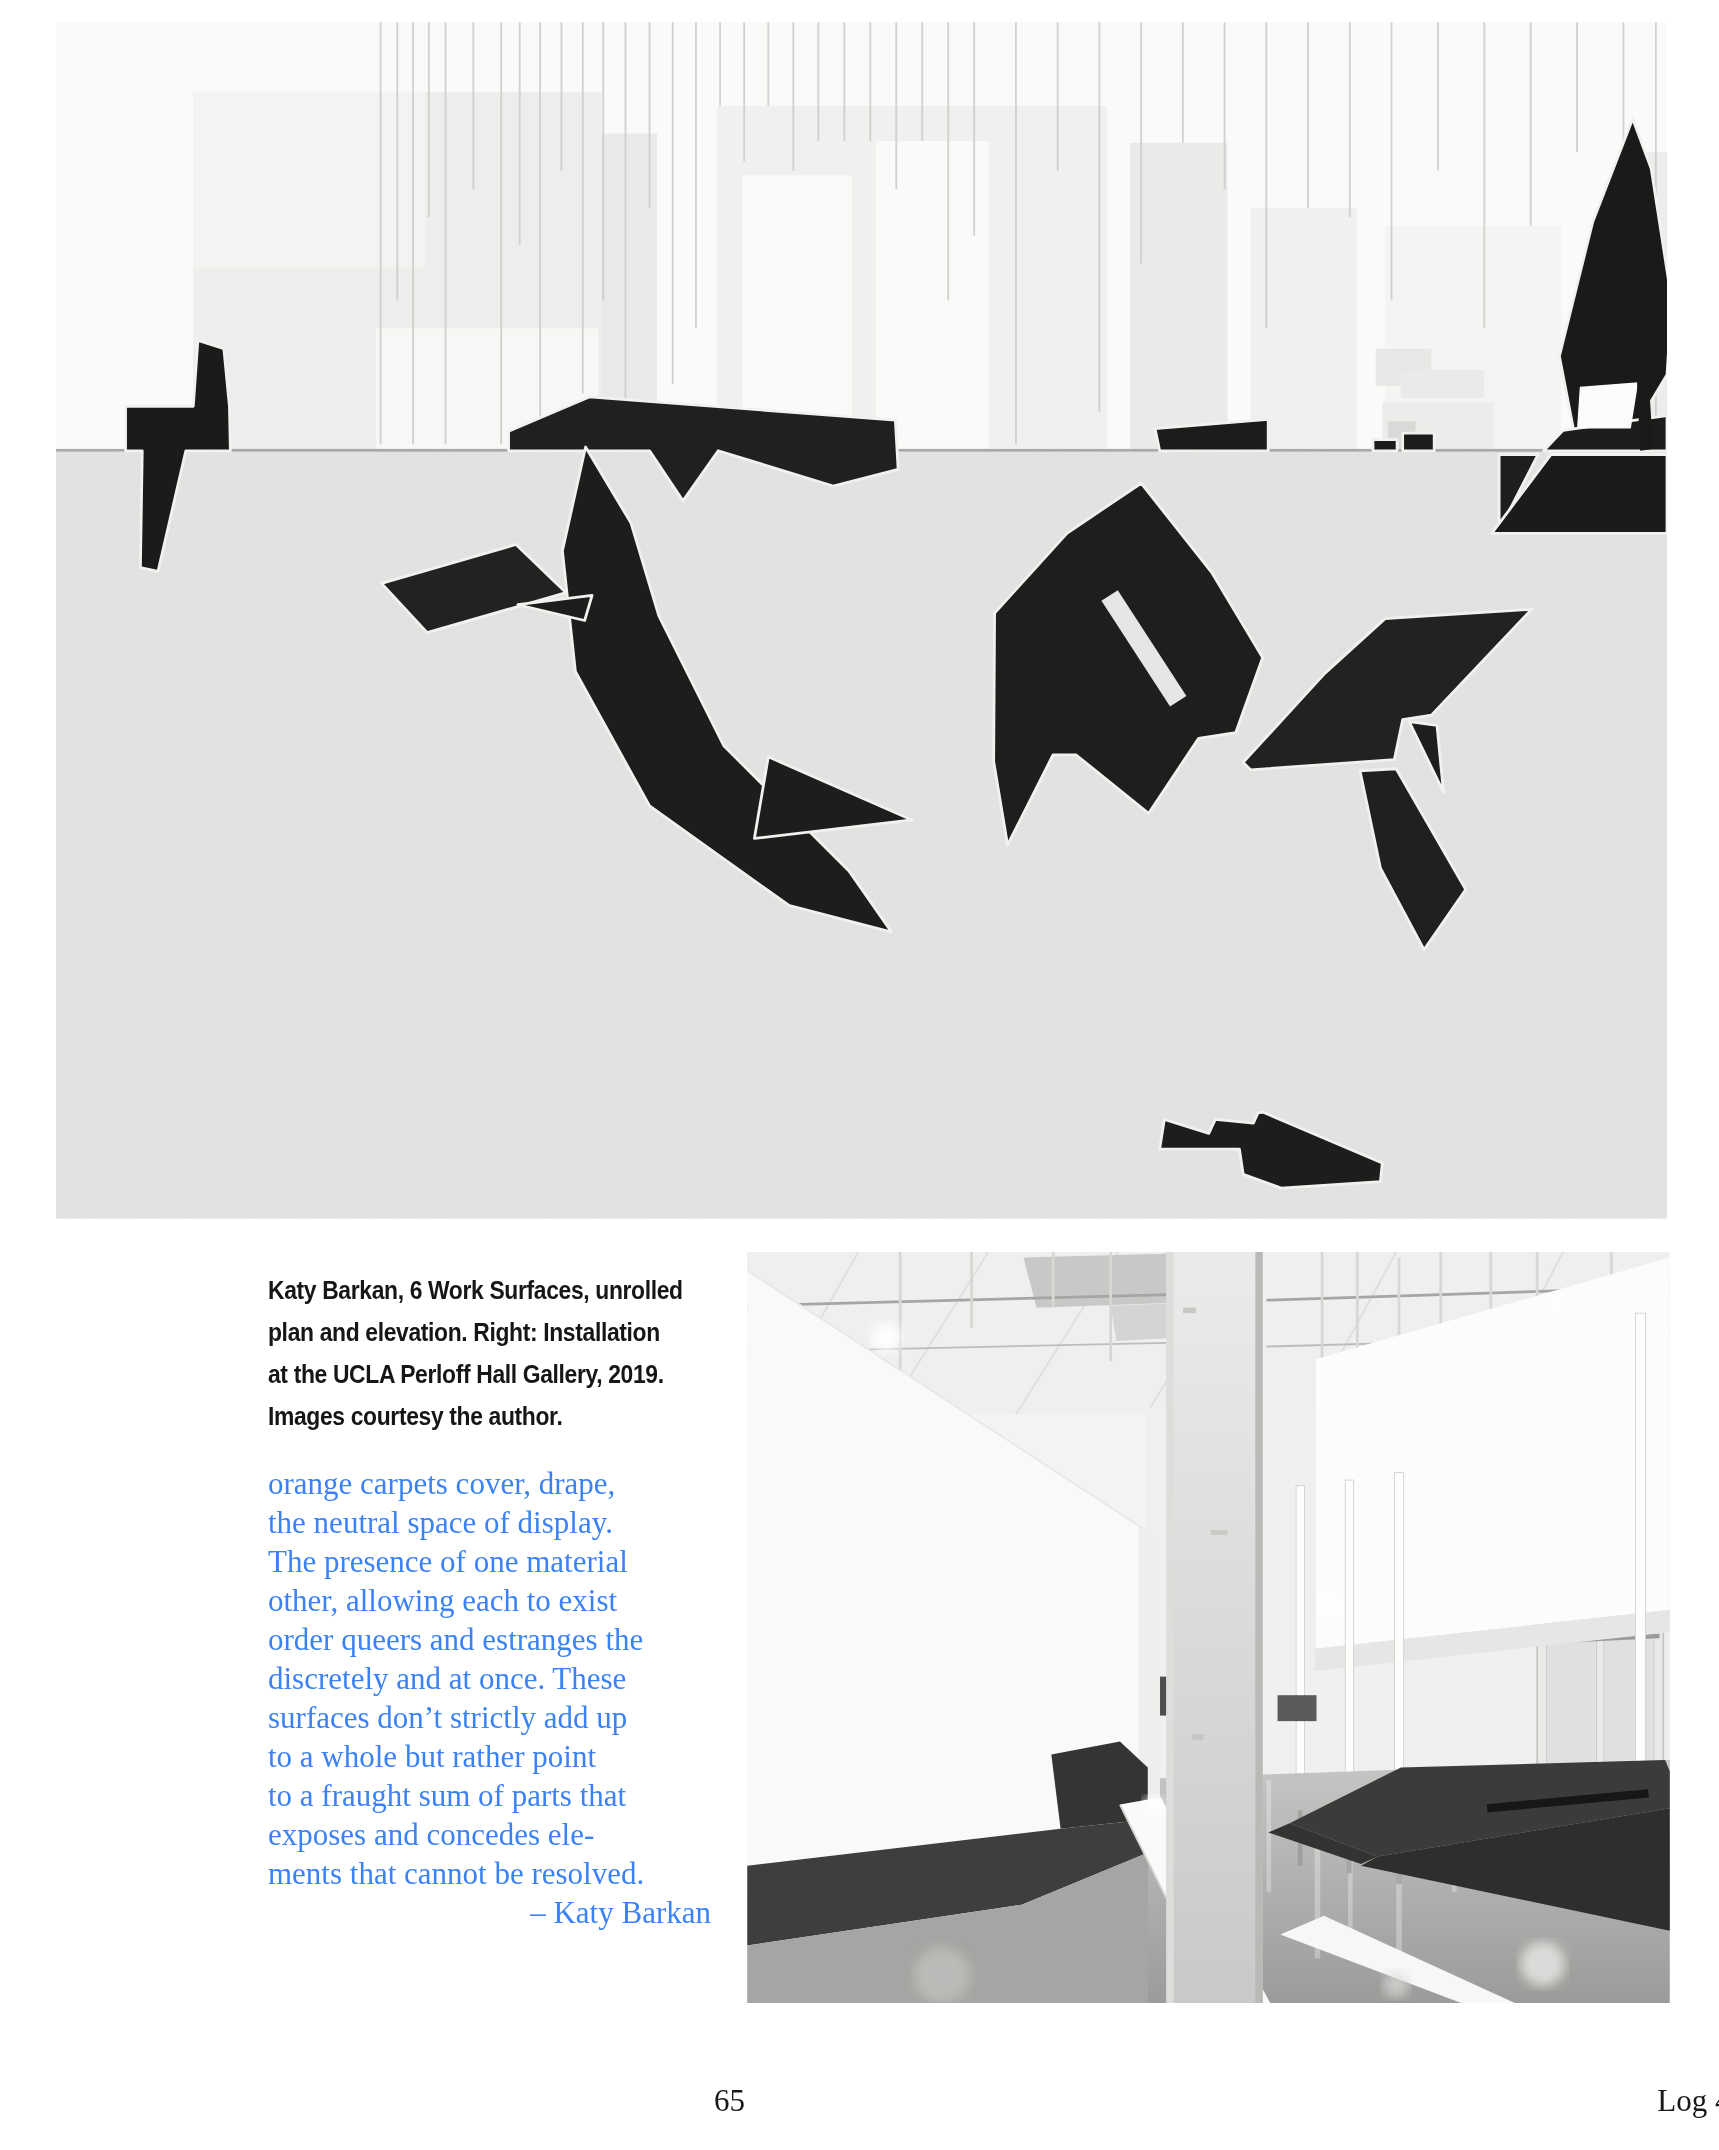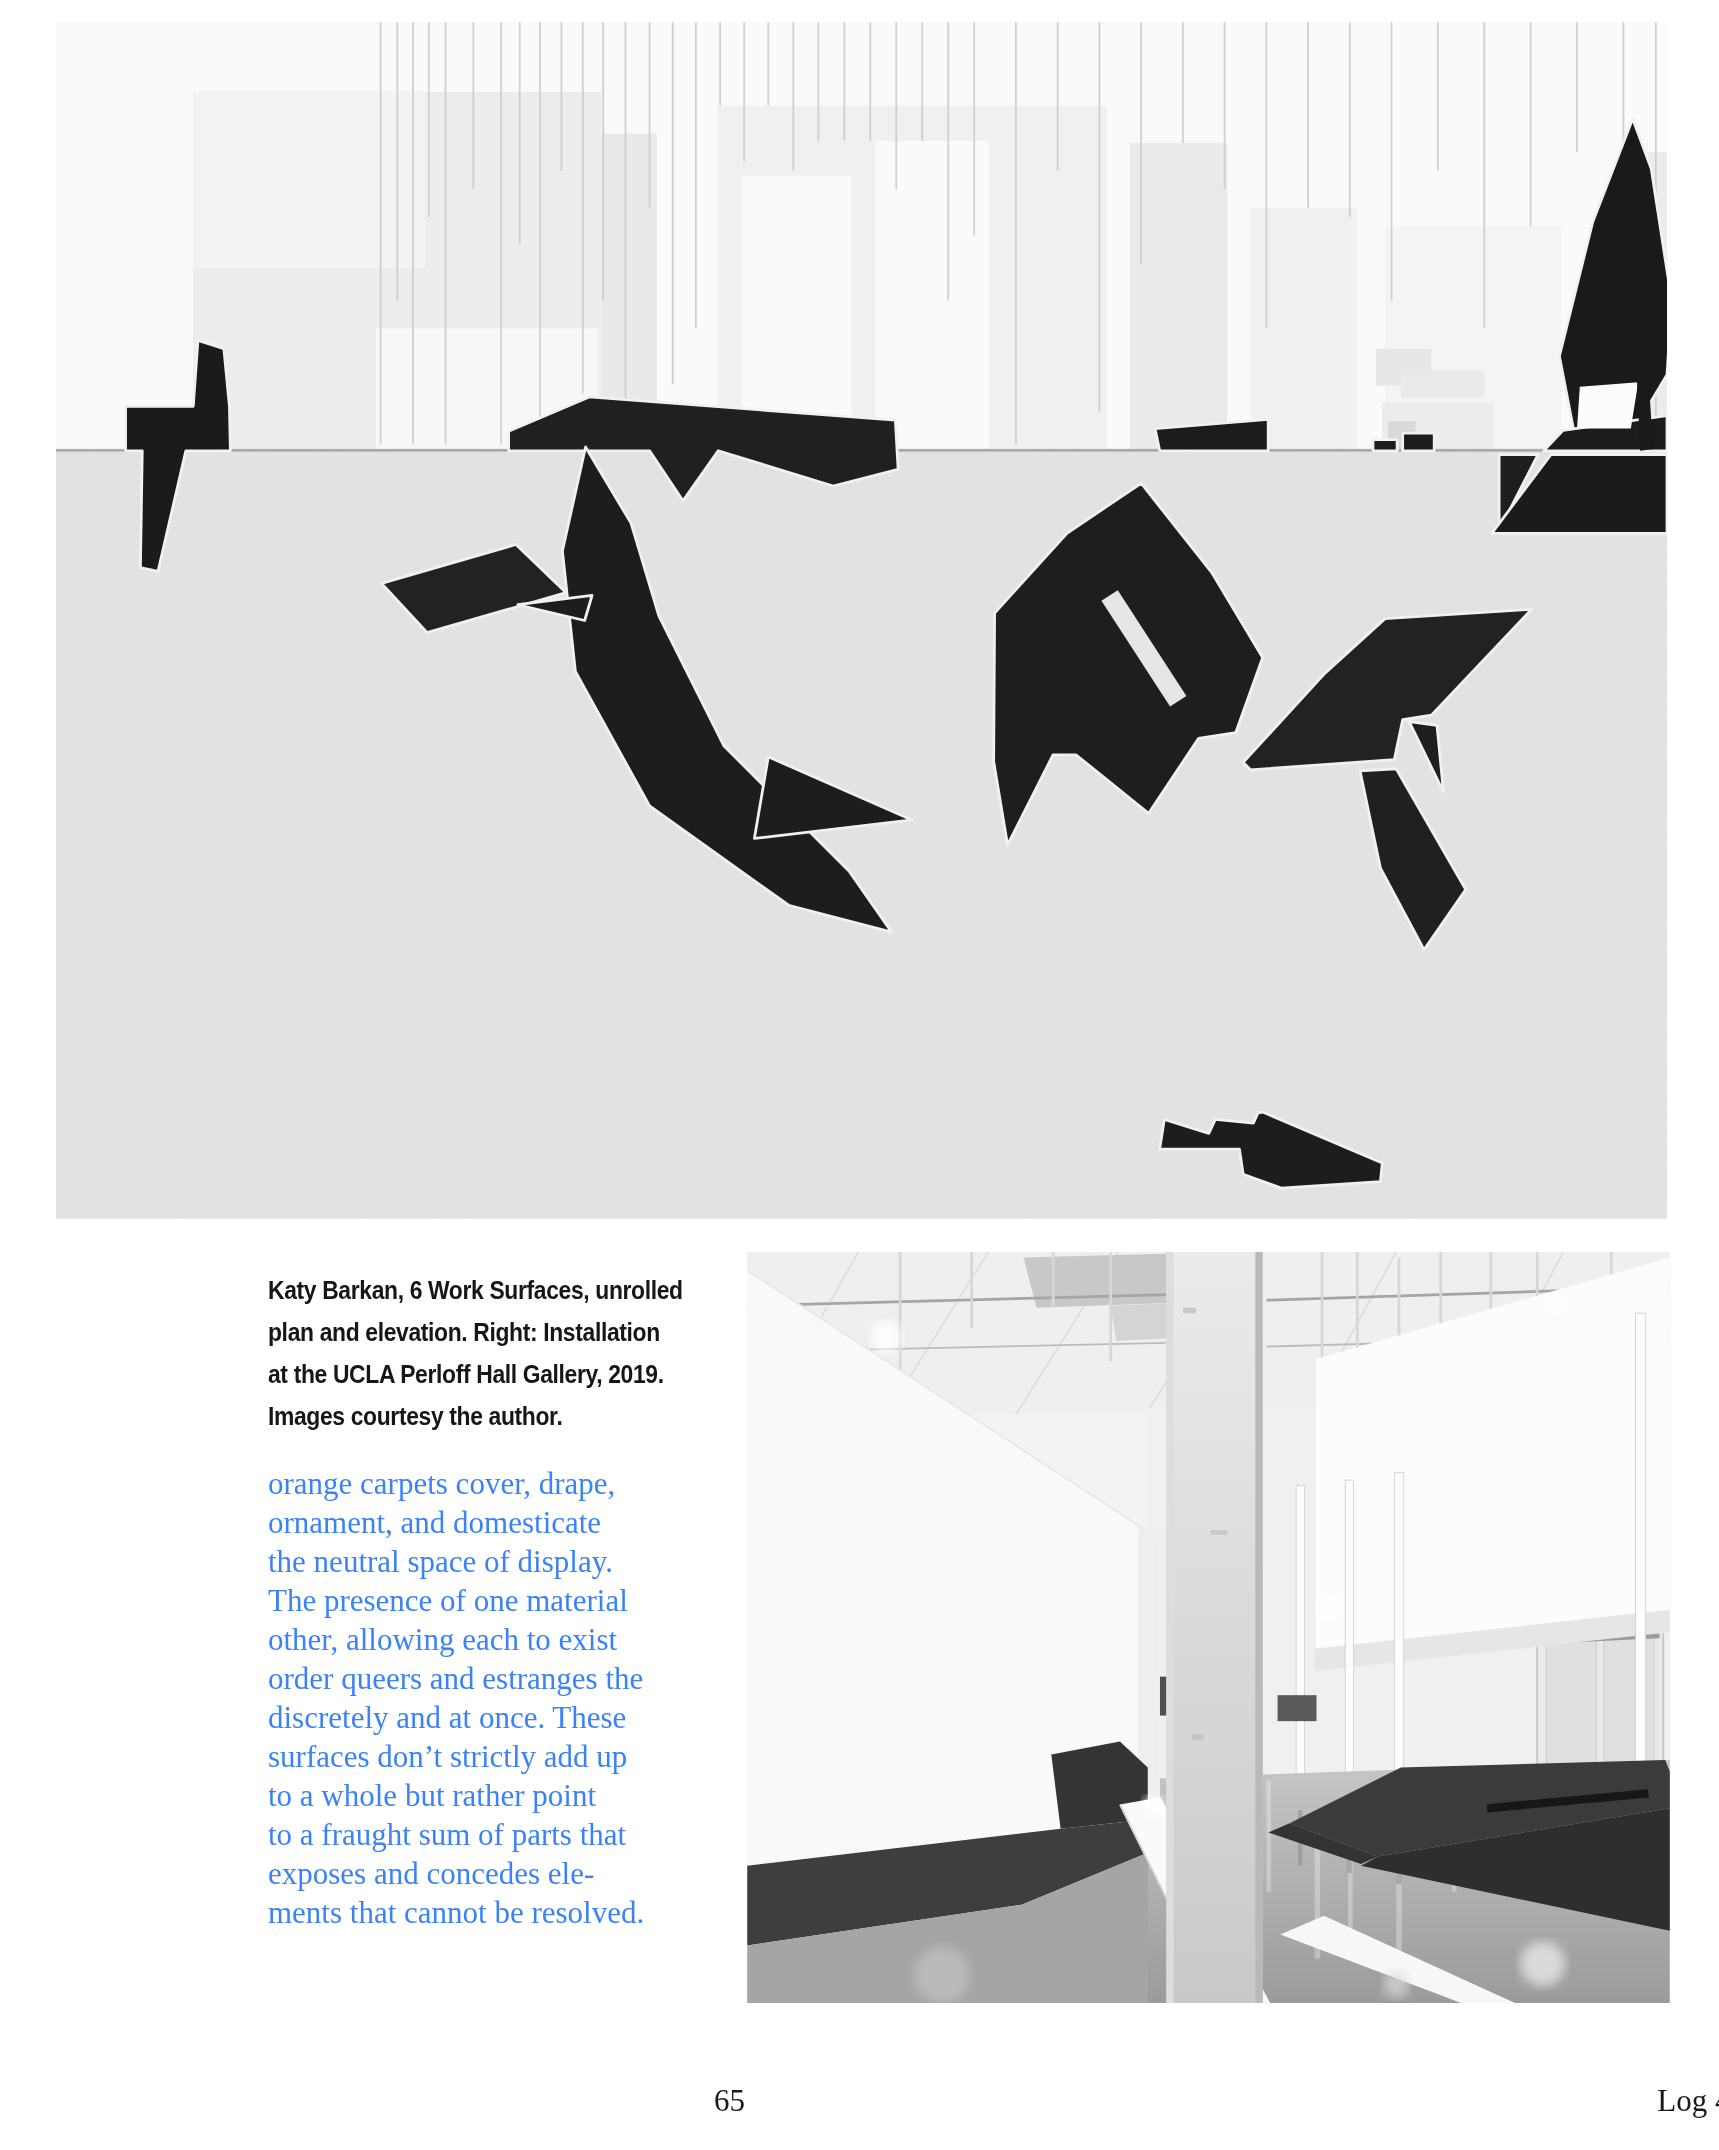--- a/index.html
+++ b/index.html
@@ -149,31 +149,31 @@
 
   <div class="abs caption">
     <div>Katy Barkan, 6 Work Surfaces, unrolled</div>
     <div>plan and elevation. Right: Installation</div>
     <div>at the UCLA Perloff Hall Gallery, 2019.</div>
     <div>Images courtesy the author.</div>
   </div>
 
   <div class="abs bodytext">
     <div>orange carpets cover, drape,</div>
-    <div>ornament, and domesticate</div>
     <div>the neutral space of display.</div>
     <div>The presence of one material</div>
     <div>other, allowing each to exist</div>
     <div>order queers and estranges the</div>
     <div>discretely and at once. These</div>
     <div>surfaces don’t strictly add up</div>
     <div>to a whole but rather point</div>
     <div>to a fraught sum of parts that</div>
     <div>exposes and concedes ele-</div>
     <div>ments that cannot be resolved.</div>
+    <div class="sig">– Katy Barkan</div>
   </div>
 
   <div class="abs photo">
     <svg viewBox="0 0 995 810" width="923" height="751">
       <defs>
         <linearGradient id="floorGrad" x1="0" y1="0" x2="0" y2="1">
           <stop offset="0" stop-color="#c6c6c4"></stop>
             <stop offset="1" stop-color="#9b9b99"></stop>
         </linearGradient>
         <linearGradient id="colGrad" x1="0" y1="0" x2="0" y2="1">

